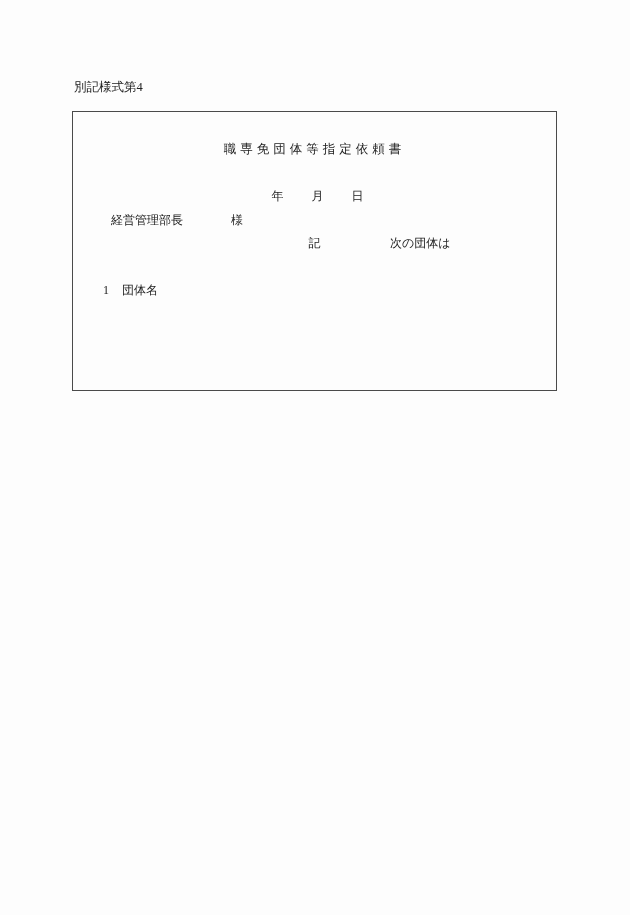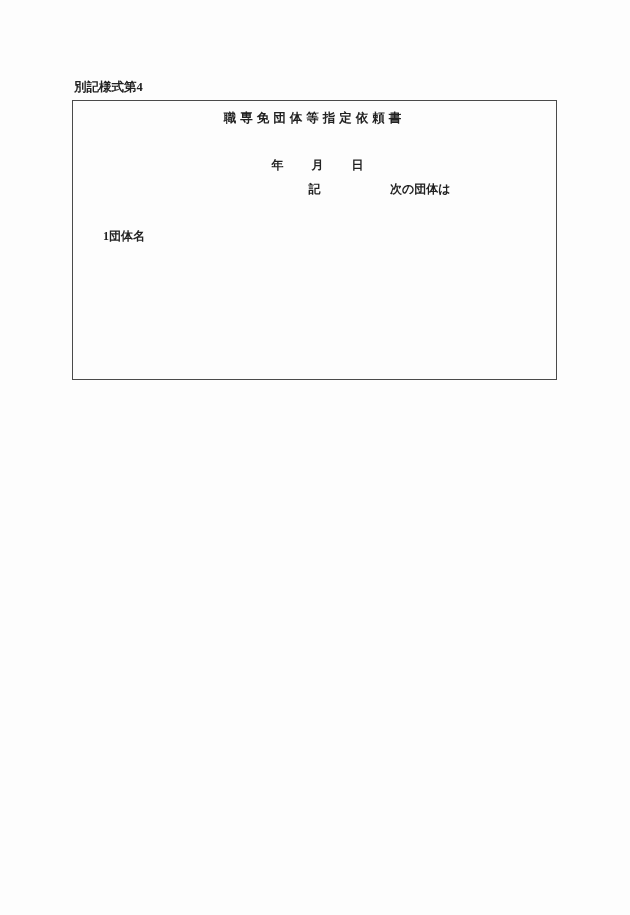--- a/index.html
+++ b/index.html
@@ -5,38 +5,38 @@
   html, body { margin: 0; padding: 0; }
   body {
     width: 630px;
     height: 915px;
     background: #fdfdfd;
     font-family: "Liberation Serif", "DejaVu Serif", serif;
     color: #222222;
     position: relative;
     overflow: hidden;
   }
-  .document { position: absolute; inset: 0; font-weight: bold; }
+  .document { position: absolute; inset: 0; }
   .form-number {
     position: absolute;
     left: 74px;
     top: 79px;
     font-size: 12.5px;
     line-height: 16px;
     white-space: pre;
   }
   .form-box {
     position: absolute;
     left: 72px;
-    top: 100px;
+    top: 111px;
     width: 485px;
     height: 280px;
     border: 1px solid #4a4a4a;
     box-sizing: border-box;
-    padding: 6px 7px 0 7px;
+    padding: 26px 7px 0 7px;
     font-size: 12px;
   }
   .row {
     line-height: 23.5px;
     height: 23.5px;
     white-space: pre;
   }
   .title-row {
     text-align: center;
     letter-spacing: 4px;
@@ -51,37 +51,40 @@
   .addressee-row .suffix { margin-left: 48px; }
   .sender-row { padding-left: 292px; }
   .body-text {
     line-height: 23.5px;
     text-align: justify;
     text-indent: 12px;
     letter-spacing: 0;
   }
   .note-row { text-align: center; }
   .item-row { padding-left: 5px; }
-  .item-row .item-label { }
+  .item-row .item-label { margin-left: 13px; }
 </style>
 </head>
 <body>
 
 <div class="document">
 
   <div class="form-number">別記様式第4</div>
 
   <div class="form-box">
 
     <div class="row title-row">職専免団体等指定依頼書</div>
 
     <div class="row date-row">
       <span>年</span><span class="gap">月</span><span class="gap">日</span>
     </div>
 
+    <div class="row addressee-row">
+      <span>経営管理部長</span><span class="suffix">様</span>
+    </div>
 
     <div class="row sender-row">
       <span>次の団体は</span>
     </div>
 
 
     <div class="row note-row">記</div>
 
     <div class="row item-row">
       <span>1</span><span class="item-label">団体名</span>

